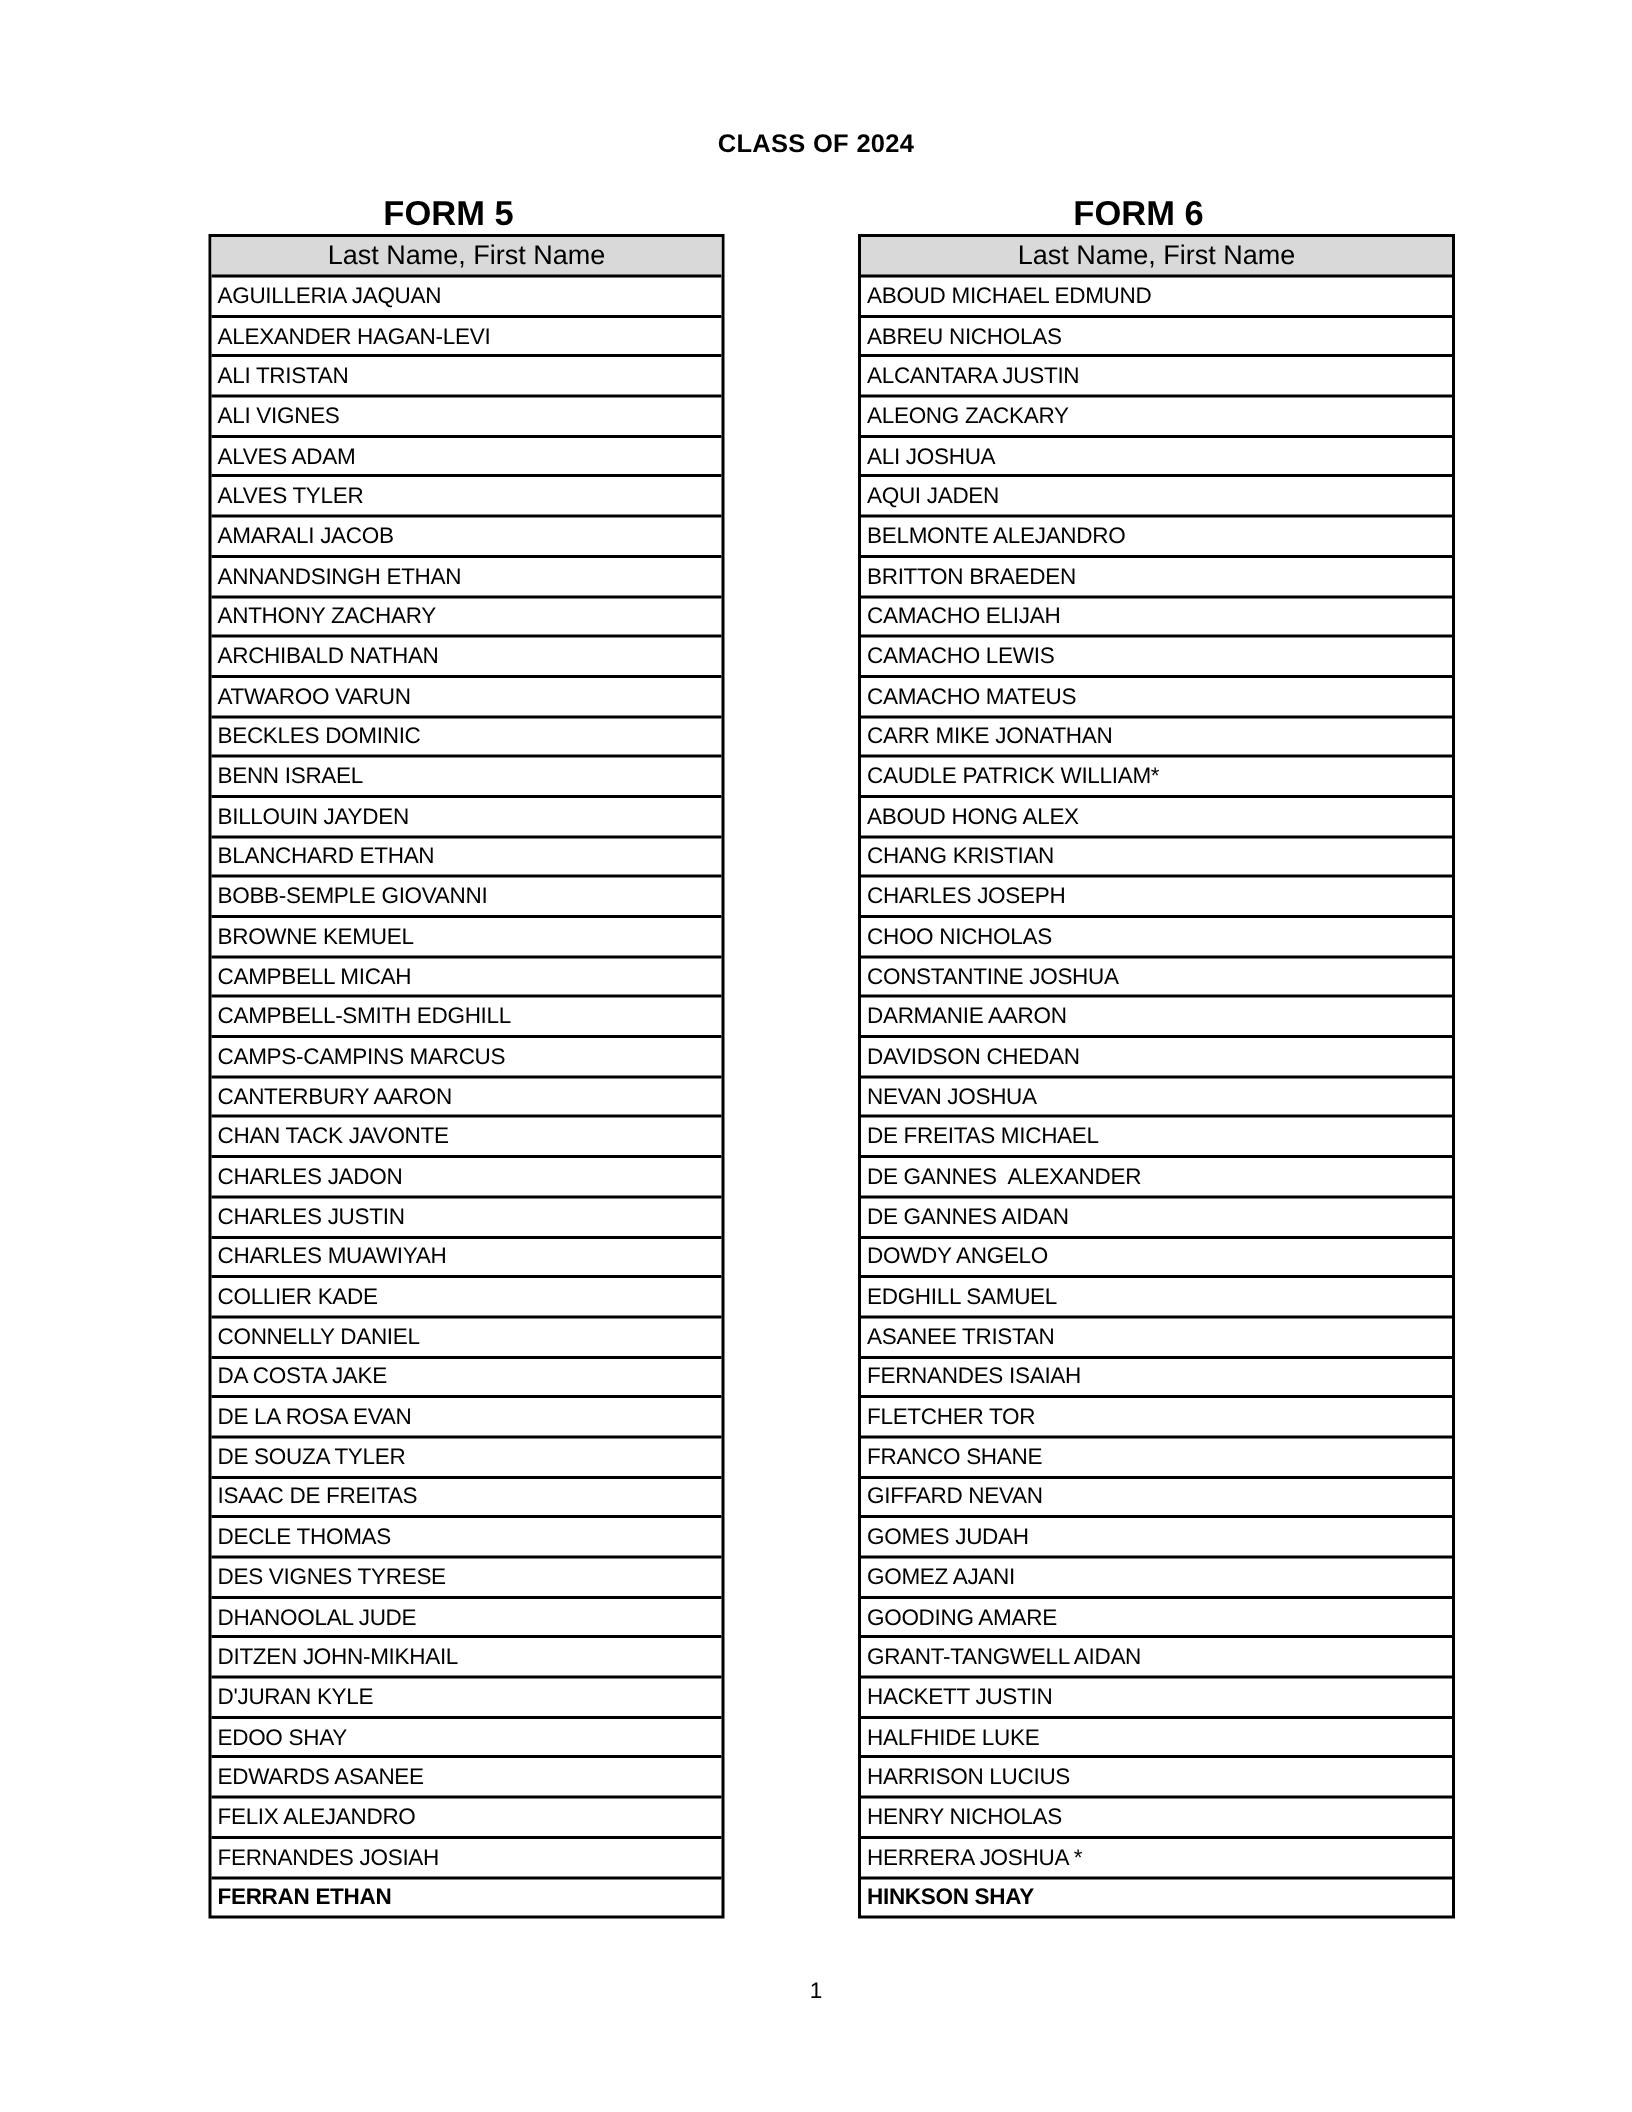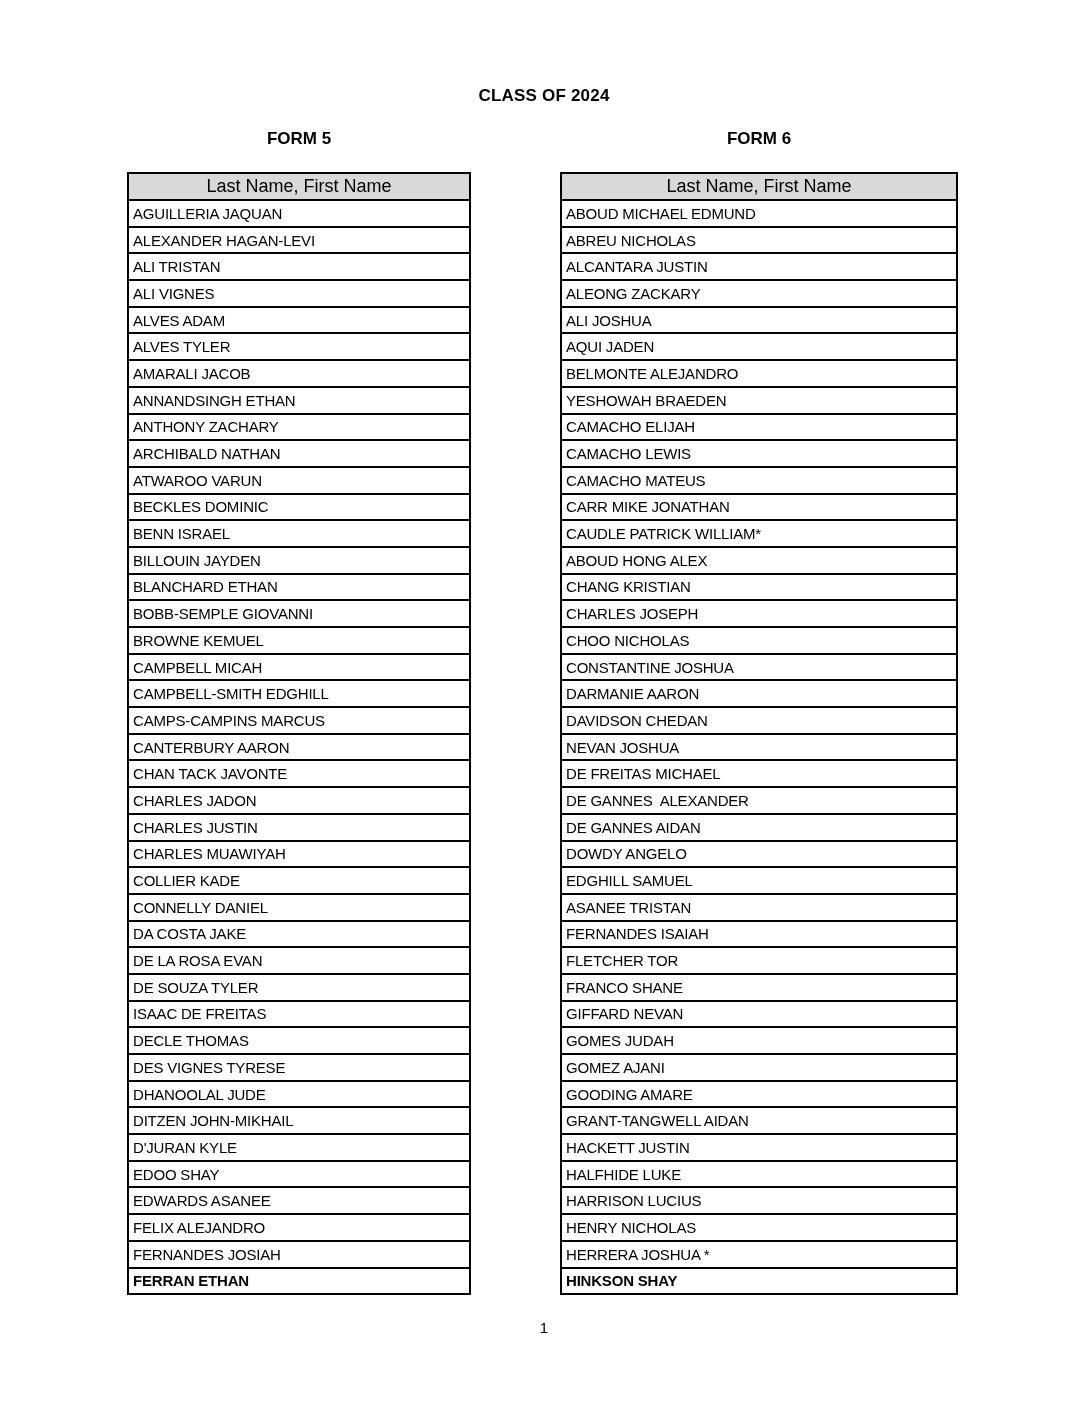--- a/index.html
+++ b/index.html
@@ -22,32 +22,33 @@
     text-align: center;
     font-size: 17px;
     font-weight: bold;
     letter-spacing: 0.2px;
     margin-top: 24px;
   }
   .form-label {
     position: absolute;
     top: 129px;
     text-align: center;
-    font-size: 17px;
+    font-size: 23px;
     font-weight: bold;
   }
   .form-label.left  { left: 127px; width: 344px; }
   .form-label.right { left: 560px; width: 398px; }
 
   .name-table {
     position: absolute;
-    top: 172px;
+    top: 156px;
     border: 2px solid #000000;
     background: #ffffff;
     box-sizing: border-box;
+    margin-left: 12px;
   }
   .name-table.left  { left: 127px; width: 344px; }
   .name-table.right { left: 560px; width: 398px; }
 
   .thead {
     height: 25px;
     background: #d9d9d9;
     border-bottom: 2px solid #000000;
     display: flex;
     align-items: center;
@@ -138,21 +139,21 @@
 <div class="name-table right">
   <div class="thead">Last Name, First Name</div>
   <div>
       <div class="row">ABOUD MICHAEL EDMUND</div>
       <div class="row">ABREU NICHOLAS</div>
       <div class="row">ALCANTARA JUSTIN</div>
       <div class="row">ALEONG ZACKARY</div>
       <div class="row">ALI JOSHUA</div>
       <div class="row">AQUI JADEN</div>
       <div class="row">BELMONTE ALEJANDRO</div>
-      <div class="row">YESHOWAH BRAEDEN</div>
+      <div class="row">BRITTON BRAEDEN</div>
       <div class="row">CAMACHO ELIJAH</div>
       <div class="row">CAMACHO LEWIS</div>
       <div class="row">CAMACHO MATEUS</div>
       <div class="row">CARR MIKE JONATHAN</div>
       <div class="row">CAUDLE PATRICK WILLIAM*</div>
       <div class="row">ABOUD HONG ALEX</div>
       <div class="row">CHANG KRISTIAN</div>
       <div class="row">CHARLES JOSEPH</div>
       <div class="row">CHOO NICHOLAS</div>
       <div class="row">CONSTANTINE JOSHUA</div>

